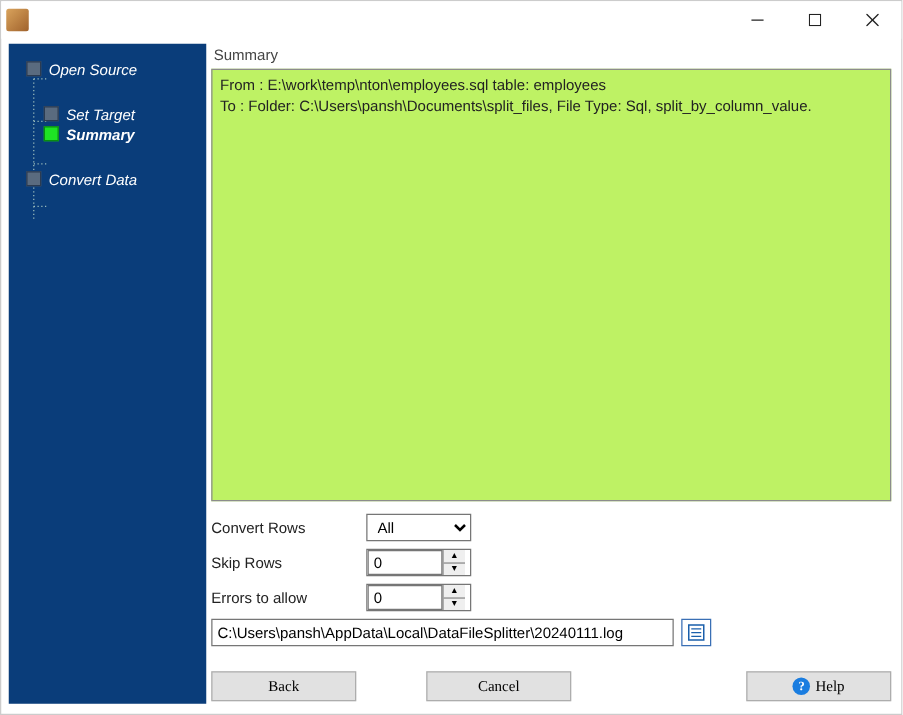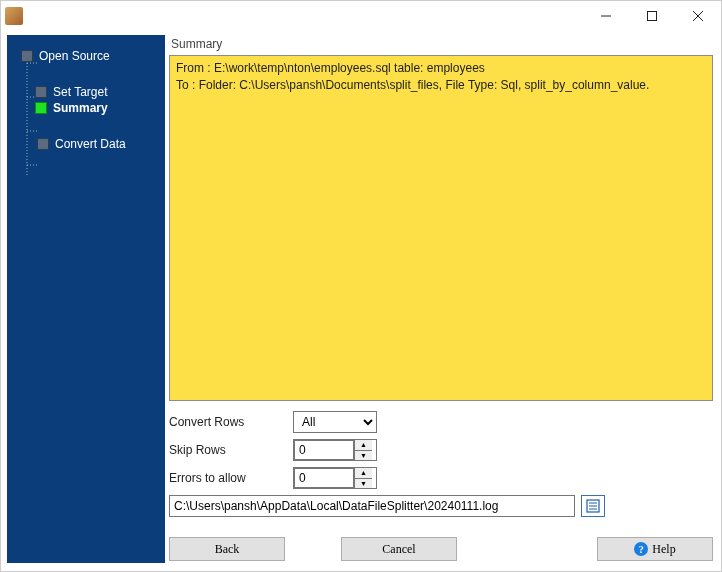--- a/index.html
+++ b/index.html
@@ -40,23 +40,24 @@
   }
   .sidebar {
     width: 158px;
     background: #0a3d7a;
     padding: 14px 6px;
     color: #fff;
   }
   .sidebar svg { display:block; }
   .side-item {
     display: flex;
-    align-items: center;
+    align-items: flex-start;
     margin-bottom: 2px;
     cursor: pointer;
+    font-style: italic;
   }
   .side-box {
     width: 12px; height: 12px;
     background: #5a6b7f;
     border: 1px solid #2b3b51;
     margin-right: 6px;
     flex: 0 0 12px;
   }
   .side-box.active {
     background: #1ee324;
@@ -70,21 +71,21 @@
     flex-direction: column;
   }
   .section-heading {
     font-size: 12px;
     color: #444;
     padding: 2px 2px 4px 2px;
   }
   .summary-box {
     flex: 1;
     border: 1px solid #8c8c8c;
-    background: #fde047;
+    background: #bef264;
     padding: 4px 6px;
     font-size: 12px;
     line-height: 1.4;
     color: #222;
     overflow: auto;
     white-space: pre-line;
   }
   .form-area {
     padding-top: 10px;
   }
@@ -131,21 +132,21 @@
   .spin-btns div {
     flex:1;
     display:flex;align-items:center;justify-content:center;
     cursor:pointer;
     font-size: 7px;
     line-height: 1;
     background: #efefef;
   }
   .spin-btns div:first-child { border-bottom:1px solid #767676; }
   .logfile-input {
-    width: 406px;
+    width: 370px;
     height: 22px;
   }
   .browse-btn {
     width: 24px; height: 22px;
     border: 1px solid #3a6fb5;
     margin-left: 6px;
     display: inline-flex;
     align-items: center;
     justify-content: center;
     cursor: pointer;
@@ -230,21 +231,21 @@
           <span class="side-label">Open Source</span>
         </div>
         <div class="side-item" style="margin-left:22px; ">
           <span class="side-box"></span>
           <span class="side-label">Set Target</span>
         </div>
         <div class="side-item" style="margin-left:22px; margin-bottom:22px;">
           <span class="side-box active"></span>
           <span class="side-label active">Summary</span>
         </div>
-        <div class="side-item" style="margin-left:24px;">
+        <div class="side-item" style="margin-left:8px;">
           <span class="side-box"></span>
           <span class="side-label">Convert Data</span>
         </div>
       </div>
     </div>
 
     <div class="main-panel">
       <div class="section-heading">Summary</div>
       <div class="summary-box">From : E:\work\temp\nton\employees.sql table: employees
 To : Folder: C:\Users\pansh\Documents\split_files, File Type: Sql, split_by_column_value.</div>

